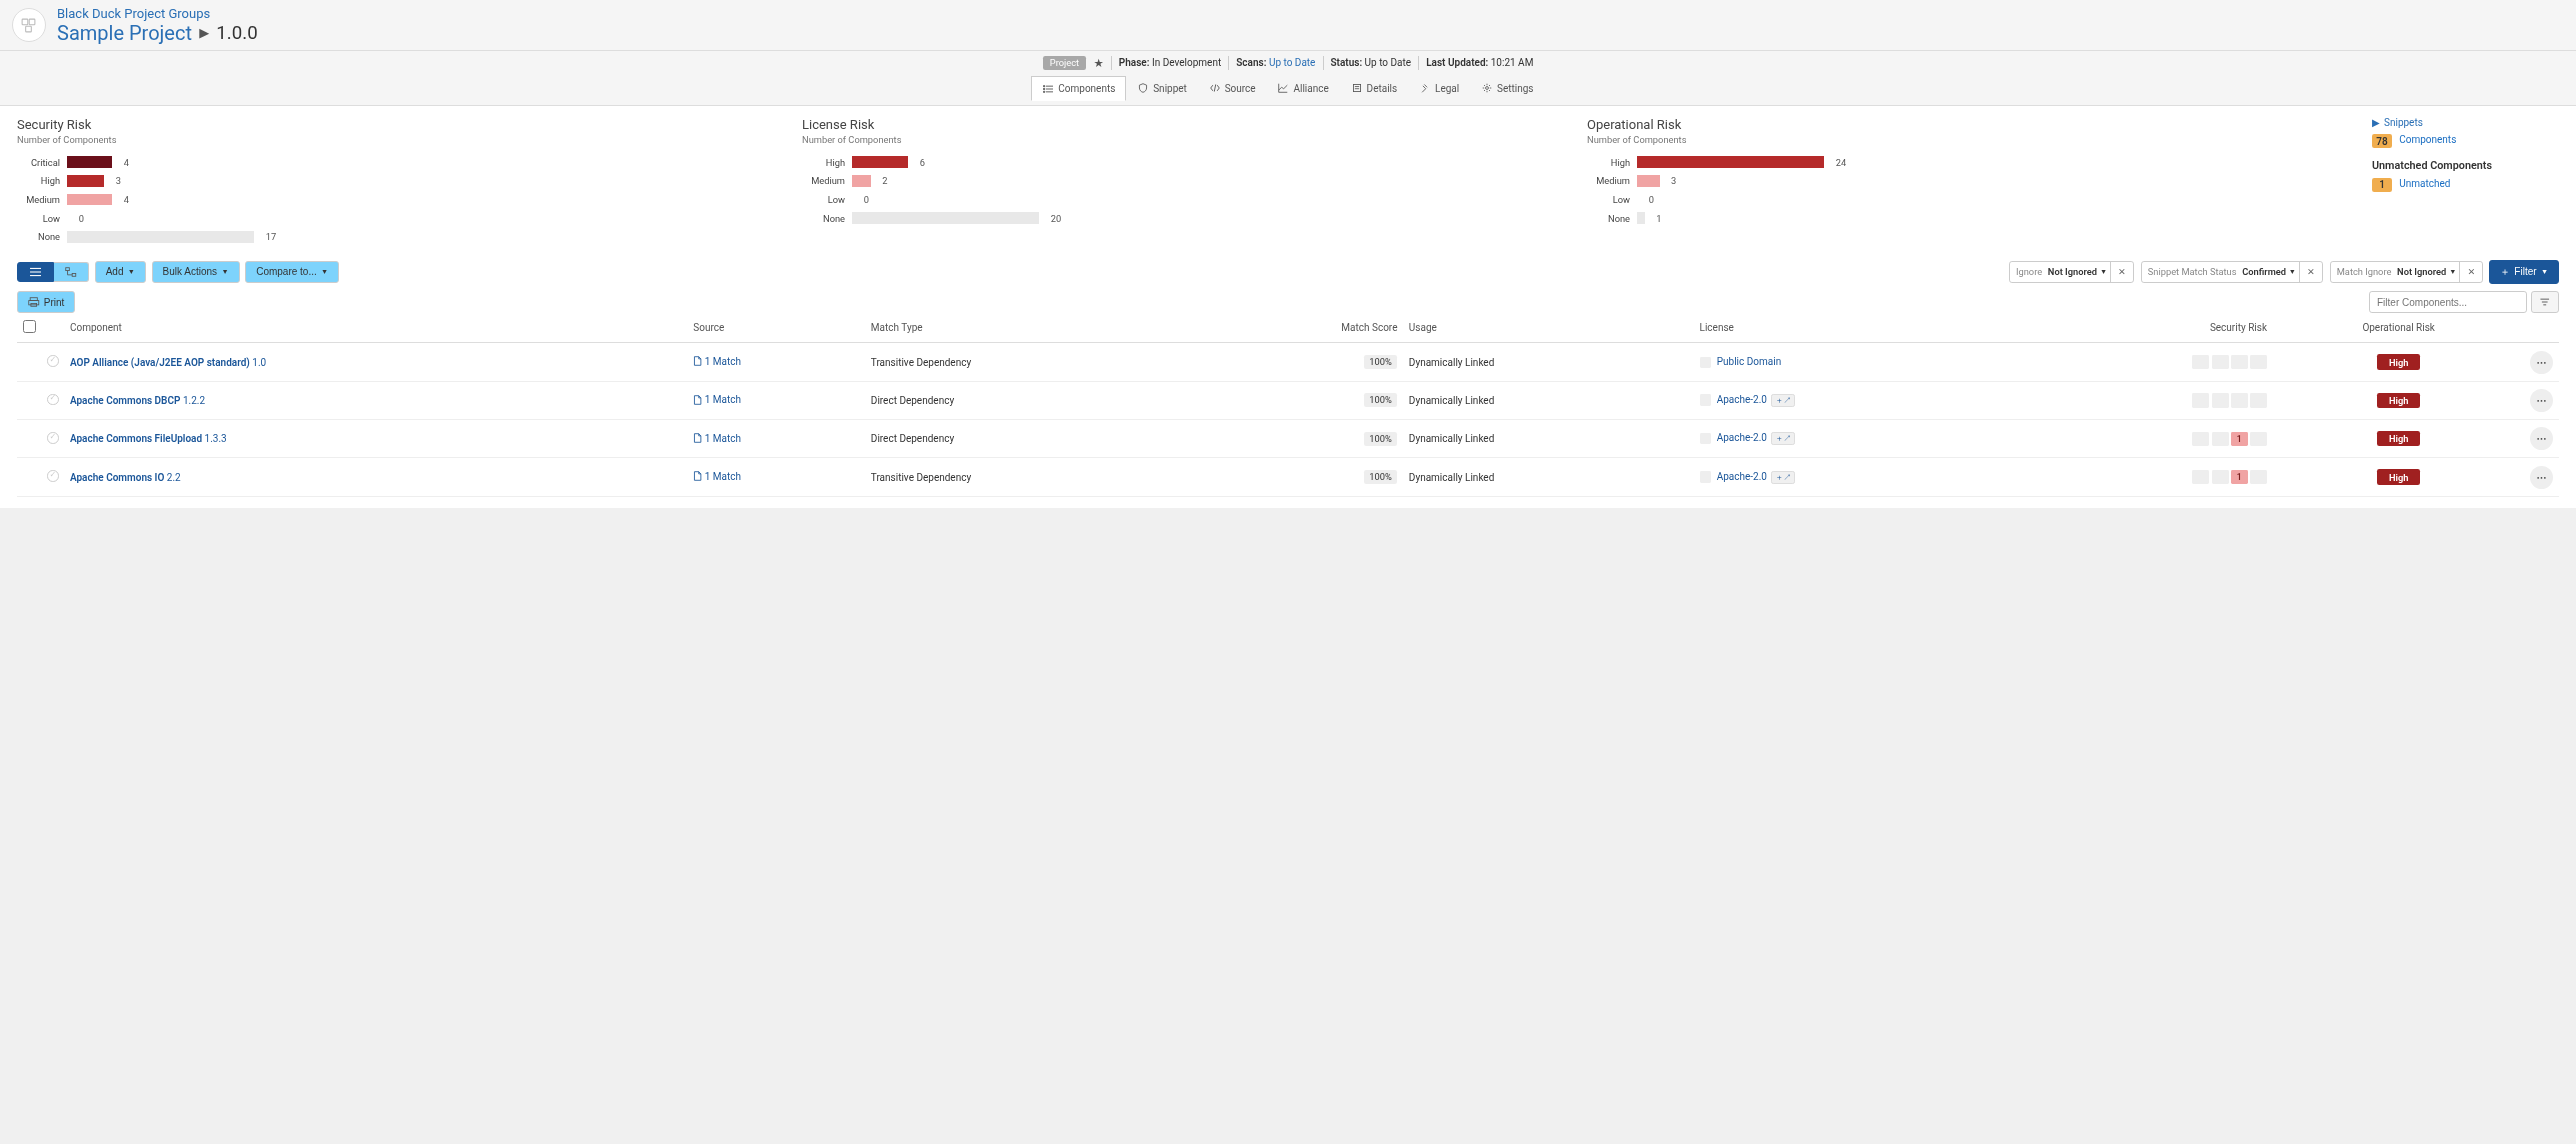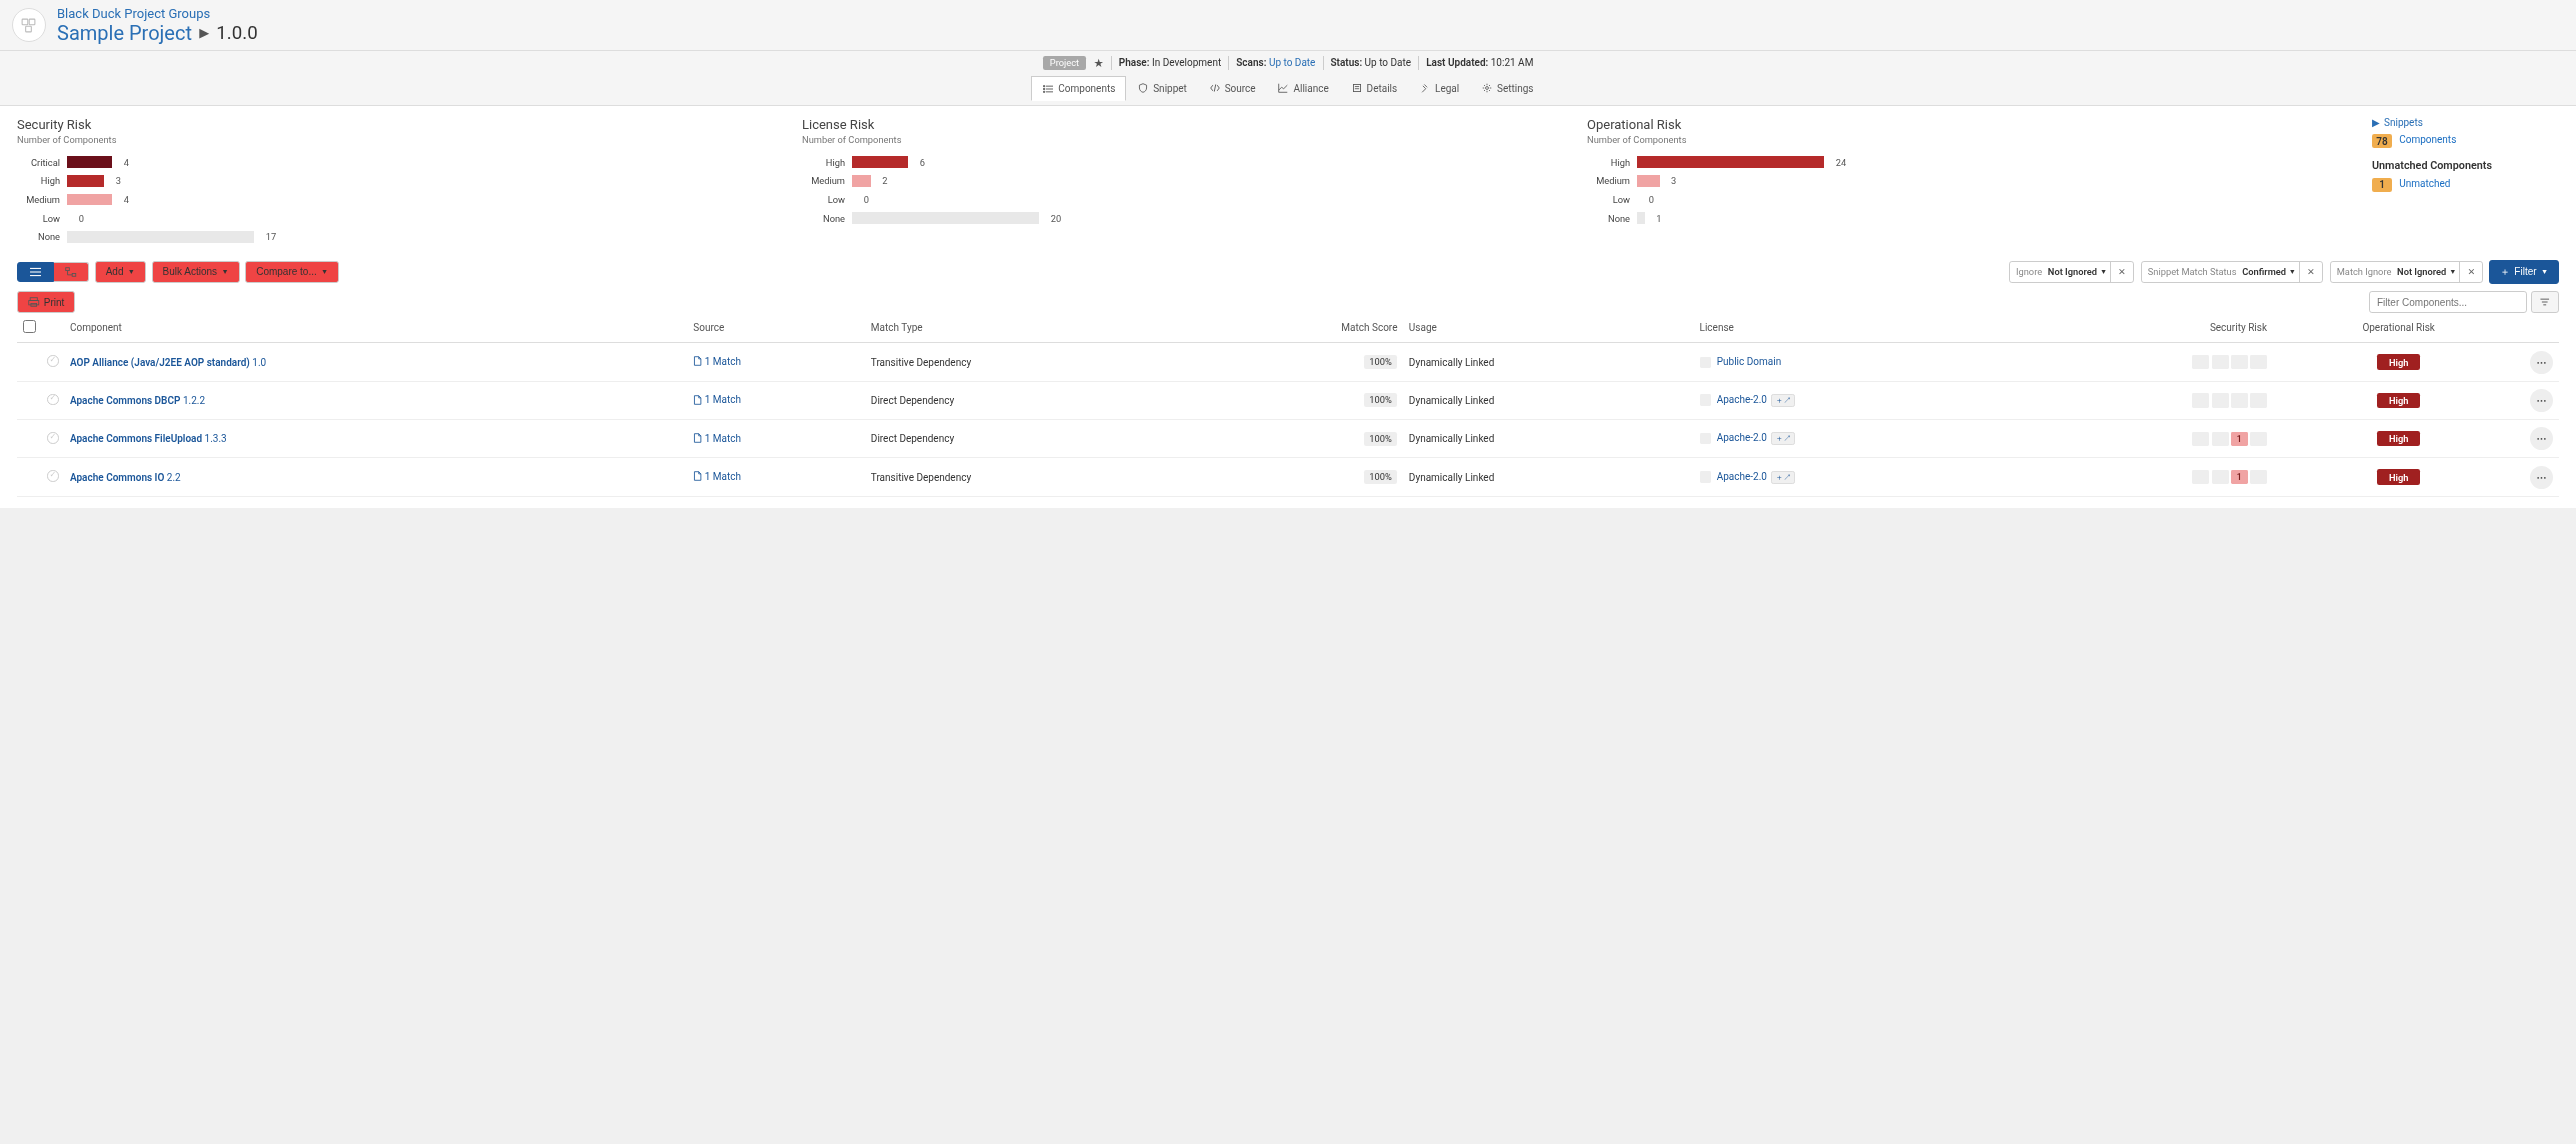--- a/index.html
+++ b/index.html
@@ -53,21 +53,21 @@
   .c-orange { background:#f0ad4e; color:#333; }
   
   .side-link { display:flex; align-items:center; gap:4.3px; color:#2a6fb5; margin-bottom:5.7px; cursor:pointer; }
   .count-badge { display:inline-block; min-width:20px; text-align:center; padding:1.4px 4.3px; border-radius:2.2px; font-weight:600; font-size:10px; }
   .side-row { display:flex; align-items:flex-start; gap:7.2px; margin-bottom:5.7px; }
   .side-heading { font-size:10.8px; font-weight:600; color:#333; margin-top:11.5px; margin-bottom:5.7px; }
   
   
   .toolbar { display:flex; align-items:center; gap:5.7px; margin-bottom:7.2px; flex-wrap:wrap; }
   .toolbar-spacer { flex:1; }
-  .btn { display:inline-flex; align-items:center; gap:4.3px; padding:4.3px 10px; border:0.7px solid #ccc; background:#ef4444; border-radius:2.9px; cursor:pointer; font-size:10px; color:#333; }
+  .btn { display:inline-flex; align-items:center; gap:4.3px; padding:4.3px 10px; border:0.7px solid #ccc; background:#7dd3fc; border-radius:2.9px; cursor:pointer; font-size:10px; color:#333; }
   .btn-primary { background:#1b5699; color:#fff; border-color:#1b5699; }
   .btn-icon-only { padding:4.3px 11.5px; }
   .btn-group { display:flex; }
   .btn-group .btn { border-radius:0; }
   .btn-group .btn:first-child { border-radius:2.9px 0 0 2.9px; }
   .btn-group .btn:last-child { border-radius:0 2.9px 2.9px 0; border-left:none; }
   .chev { font-size:7.2px; }
   
   .filter-chip { display:inline-flex; align-items:center; border:0.7px solid #ccc; border-radius:2.9px; overflow:hidden; font-size:9.3px; }
   .filter-chip .fc-label { padding:4.3px 5.7px; color:#888; }

